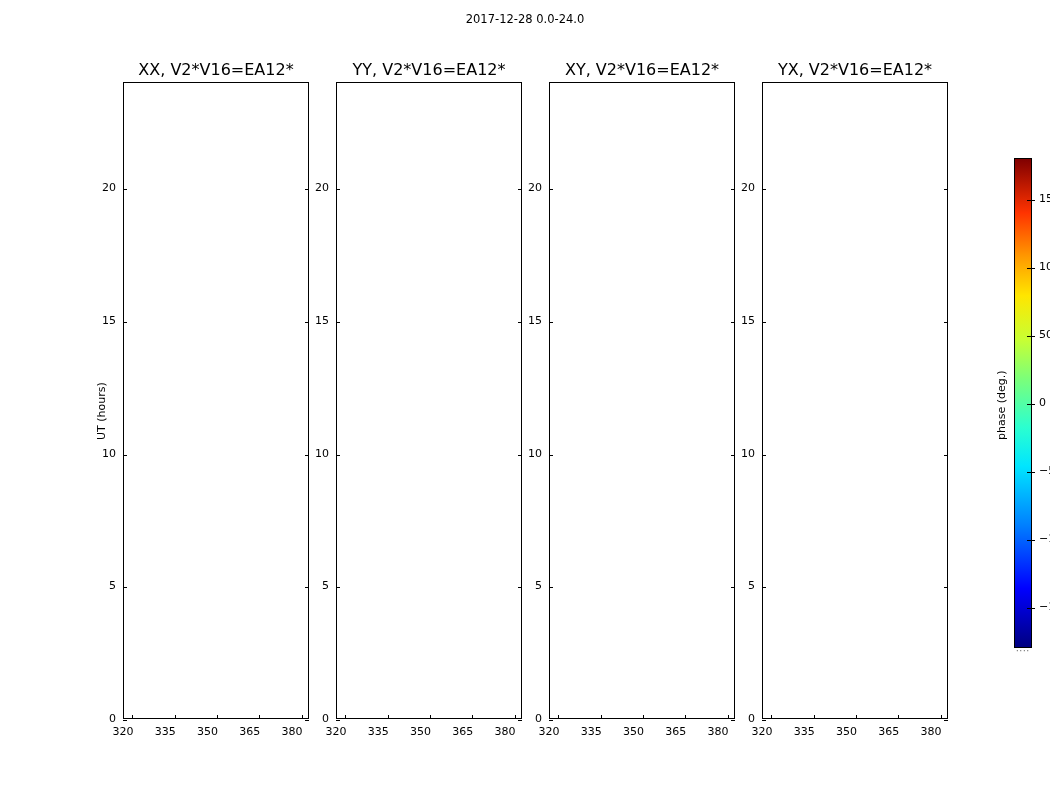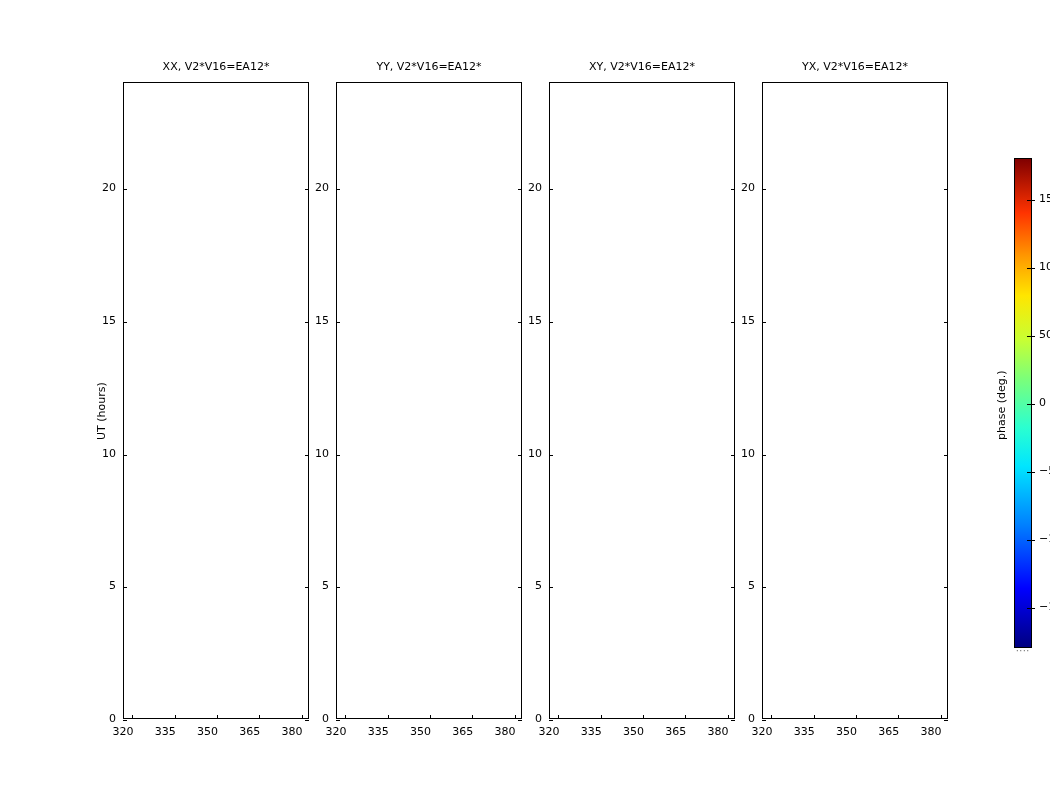--- a/index.html
+++ b/index.html
@@ -45,21 +45,21 @@
     border: 1px solid #000;
     box-sizing: border-box;
     background: #ffffff;
   }
   .panel .panel-title {
     position: absolute;
     left: 0;
     top: -22px;
     width: 100%;
     text-align: center;
-    font-size: 11px;
+    font-size: 16px;
     white-space: nowrap;
   }
   
   .xtick {
     position: absolute;
     bottom: -1px;
     width: 1px;
     height: 4px;
     background: #000;
   }
@@ -166,20 +166,21 @@
     text-align: center;
     line-height: 4px;
     letter-spacing: 1px;
   }
 </style>
 </head>
 <body>
 
 <div class="figure">
 
+  <div class="suptitle">2017-12-28 0.0-24.0</div>
 
   <div class="panel" id="panel0" style="left:123px; width:186px;">
     <div class="panel-title">XX, V2*V16=EA12*</div>
     <div class="plot-area">
         <div class="xtick" style="left: 8.45455px;"></div>
         <div class="xtick-label" style="left: 8.45455px;">320</div>
         <div class="xtick" style="left: 50.7273px;"></div>
         <div class="xtick-label" style="left: 50.7273px;">335</div>
         <div class="xtick" style="left: 93px;"></div>
         <div class="xtick-label" style="left: 93px;">350</div>

